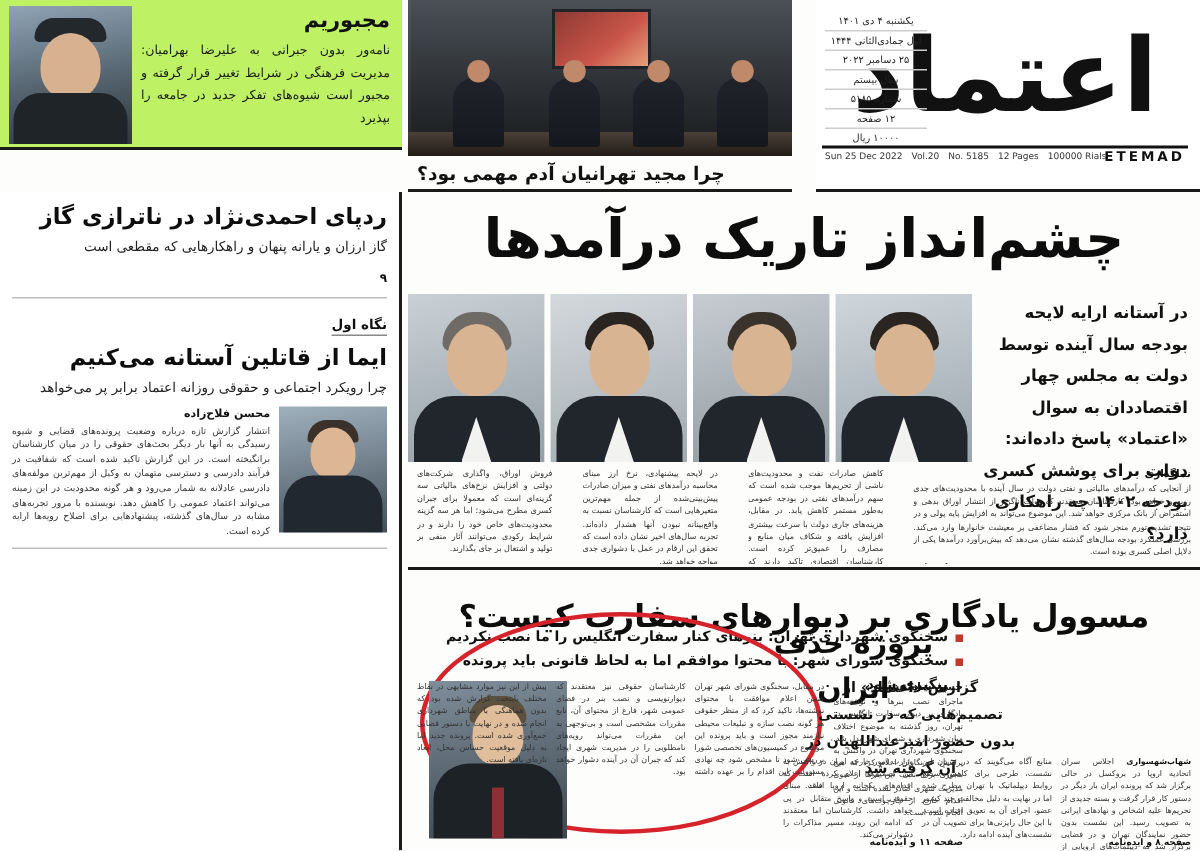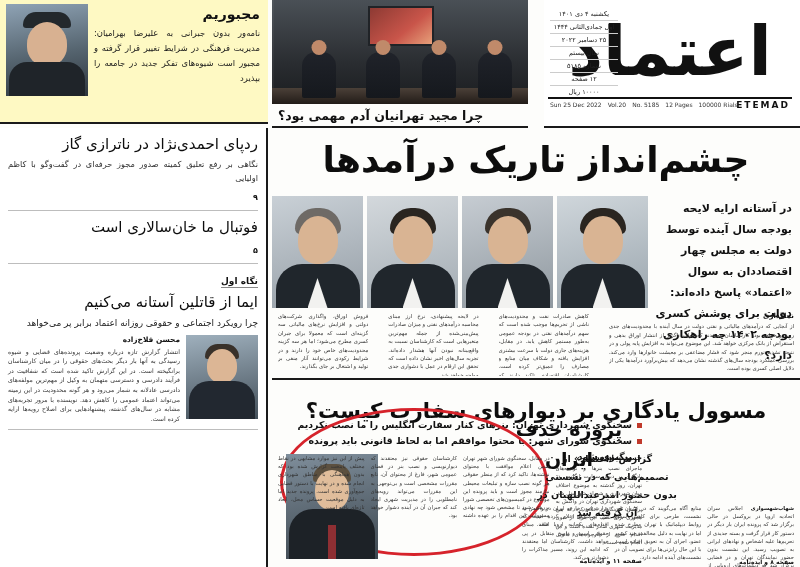--- a/index.html
+++ b/index.html
@@ -105,23 +105,23 @@
     padding: 0 6px;
     direction: rtl;
     text-align: right;
   }
   .top-caption span {
     font-size: 12.5px; font-weight: bold; color: #111;
   }
 
   
   .tl-block {
-    position: absolute; top: 0; left: 0; width: 268px; height: 124px;
+    position: absolute; top: 0; left: 0; width: 268px; height: 100px;
     border-bottom: 2px solid #1a1a1a; border-left: none;
-    background: #fef9c3; direction: rtl;
+    background: #bef264; direction: rtl;
   }
   .tl-photo {
     position: absolute; top: 4px; left: 6px;
     width: 82px; height: 92px;
     background: linear-gradient(170deg,#8fa3b5,#55646f 55%,#2e363d);
     overflow: hidden;
   }
   .tl-photo .head {
     position: absolute; left: 50%; transform: translateX(-50%);
     top: 18px; width: 40px; height: 44px; border-radius: 50% 50% 44% 44%;
@@ -322,21 +322,21 @@
   }
 
   
   .sidebar {
     position: absolute; top: 128px; left: 0; width: 268px; height: 439px;
     border-right: 2px solid #1a1a1a; background: #fff; direction: rtl;
     padding: 0 8px;
   }
   .sb-item { border-bottom: 1px solid #bdbdbd; padding: 5px 0 6px 0; }
   .sb-title {
-    font-size: 15px; font-weight: normal; color: #0d0d0d; line-height: 22px;
+    font-size: 15px; font-weight: bold; color: #0d0d0d; line-height: 22px;
     text-align: right;
   }
   .sb-sub {
     font-size: 9px; line-height: 16px; color: #222; margin-top: 2px; text-align: right;
   }
   .sb-small {
     font-size: 8.2px; line-height: 14px; color: #333; margin-top: 2px; text-align: justify;
   }
   .sb-pagenum {
     display: inline-block; font-size: 8px; font-weight: bold; color: #111;
@@ -517,28 +517,24 @@
     <div class="bc-col">
       <span>پیش از این نیز موارد مشابهی در نقاط مختلف پایتخت گزارش شده بود که بدون هماهنگی با مناطق شهرداری انجام شده و در نهایت با دستور قضایی جمع‌آوری شده است. پرونده جدید اما به دلیل موقعیت حساس محل، ابعاد تازه‌ای یافته است.</span>
     </div>
   </div>
   <div class="bottom-page-note">صفحه ۱۱ و ایده‌نامه</div>
 
   <div class="sidebar">
 
     <div class="sb-item">
       <div class="sb-title">ردپای احمدی‌نژاد در ناترازی گاز</div>
-      <div class="sb-small">نگاهی بر رفع تعلیق کمیته صدور مجوز حرفه‌ای در گفت‌وگو با کاظم اولیایی</div>
+      <div class="sb-sub">گاز ارزان و یارانه پنهان و راهکارهایی که مقطعی است</div>
       <span class="sb-pagenum">۹</span>
     </div>
 
-    <div class="sb-item">
-      <div class="sb-title">فوتبال ما خان‌سالاری است</div>
-      <span class="sb-pagenum">۵</span>
-    </div>
 
     <div class="sb-item">
       <span class="sb-kicker">نگاه اول</span>
       <div class="sb-title">ایما از قاتلین آستانه می‌کنیم</div>
       <div class="sb-sub">چرا رویکرد اجتماعی و حقوقی روزانه اعتماد برابر پر می‌خواهد</div>
       <div class="sb-bottom">
         <div class="sb-bottom-photo">
           <div class="hr"></div>
           <div class="h"></div>
           <div class="b"></div>

